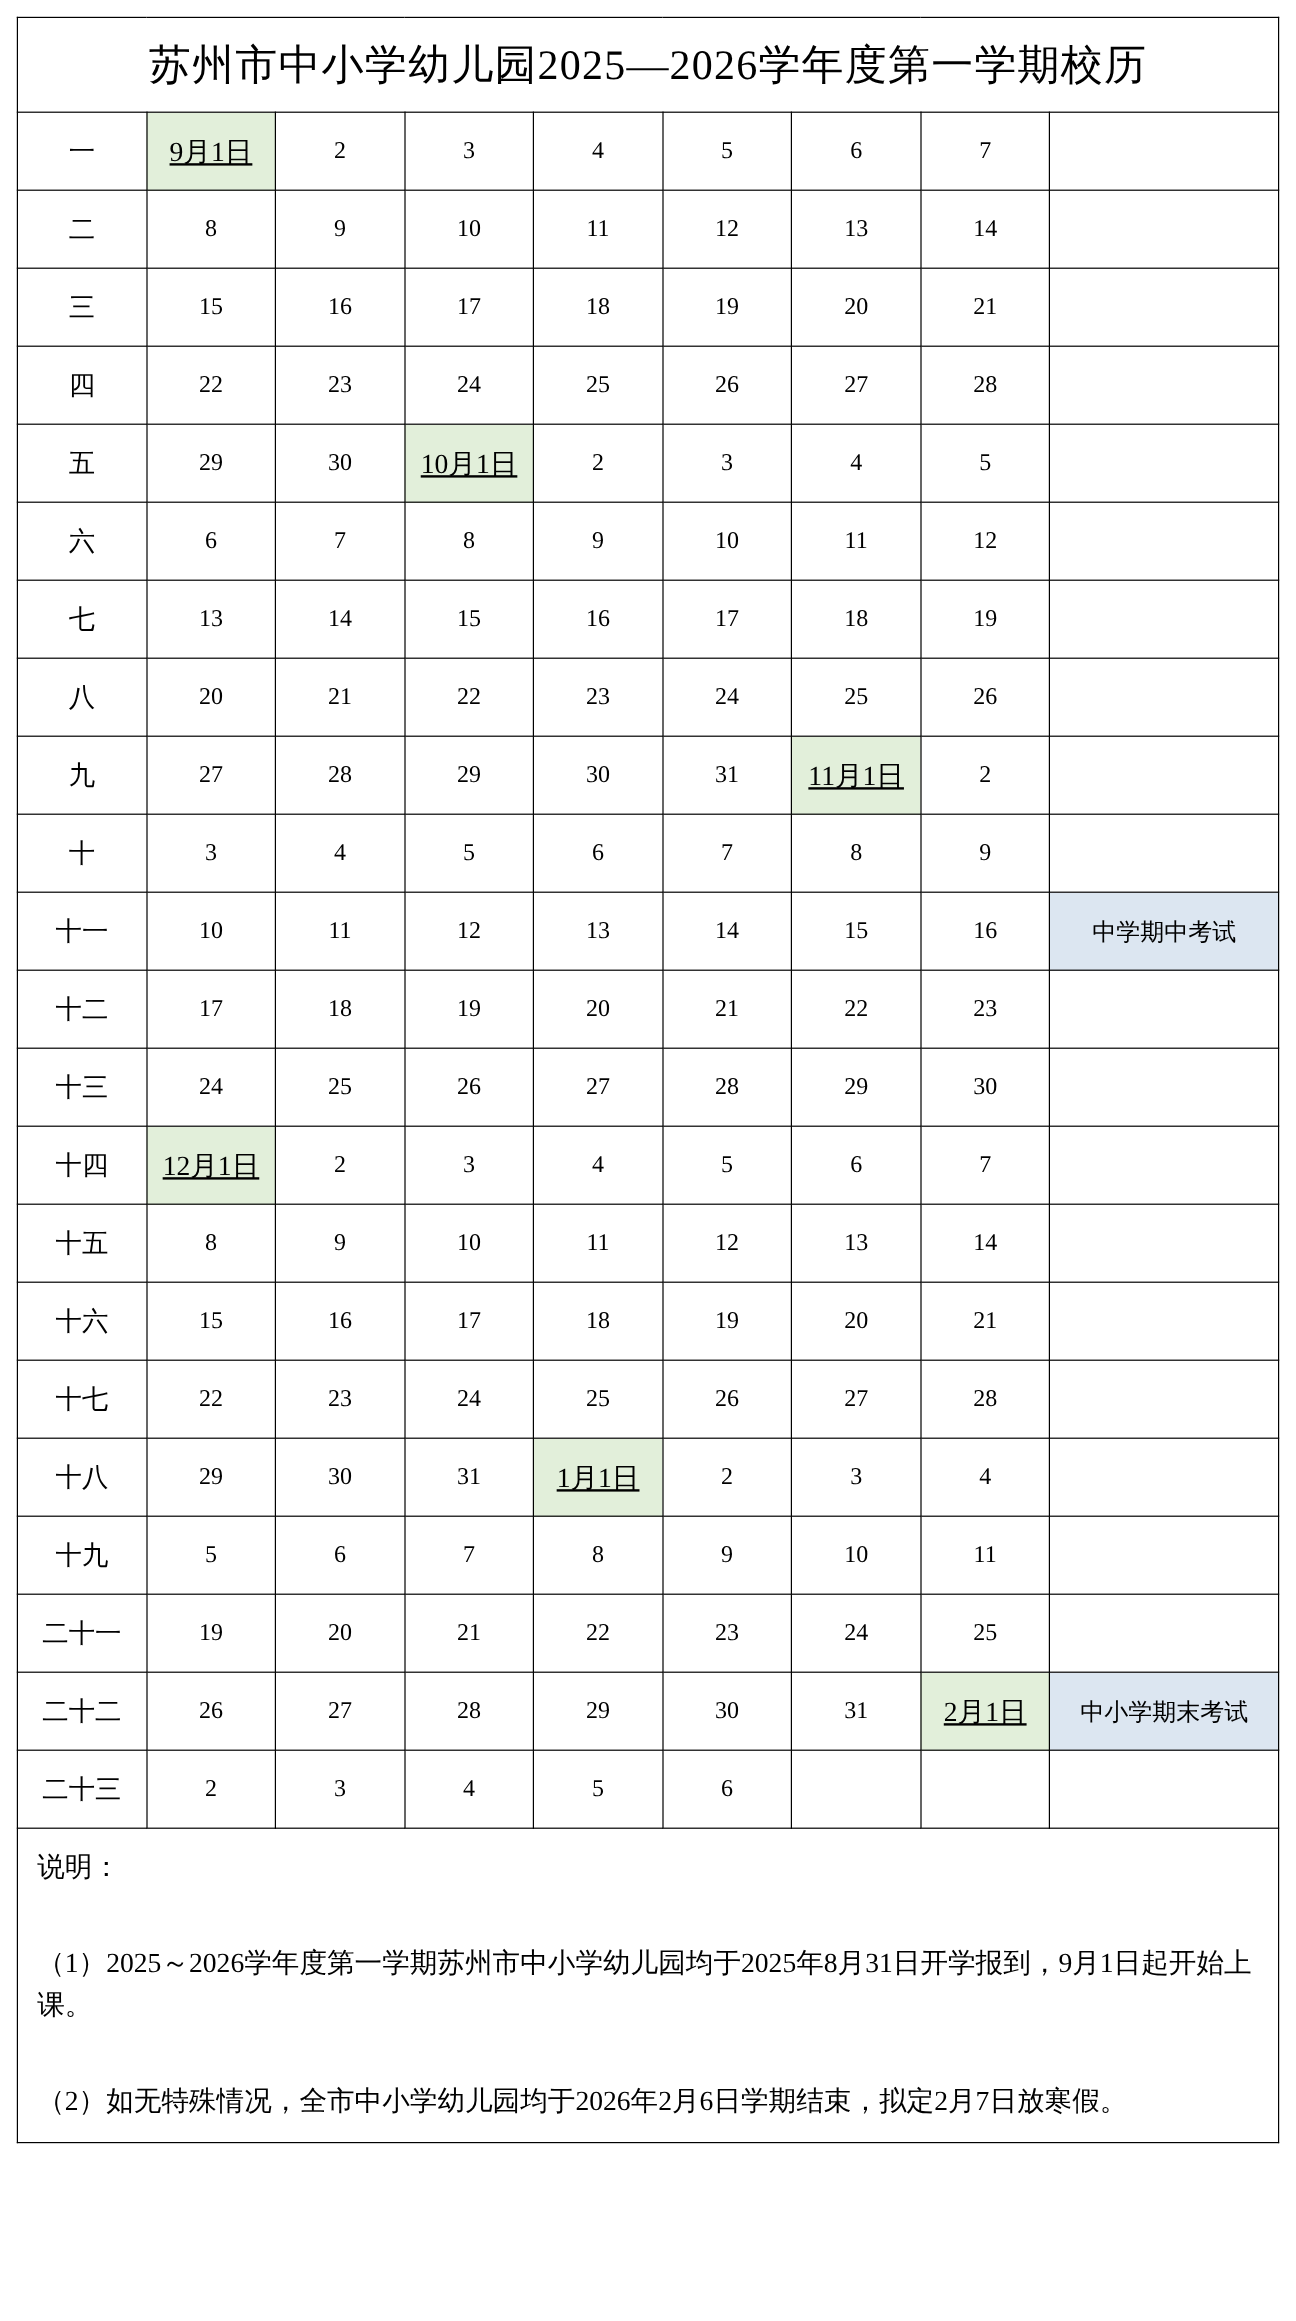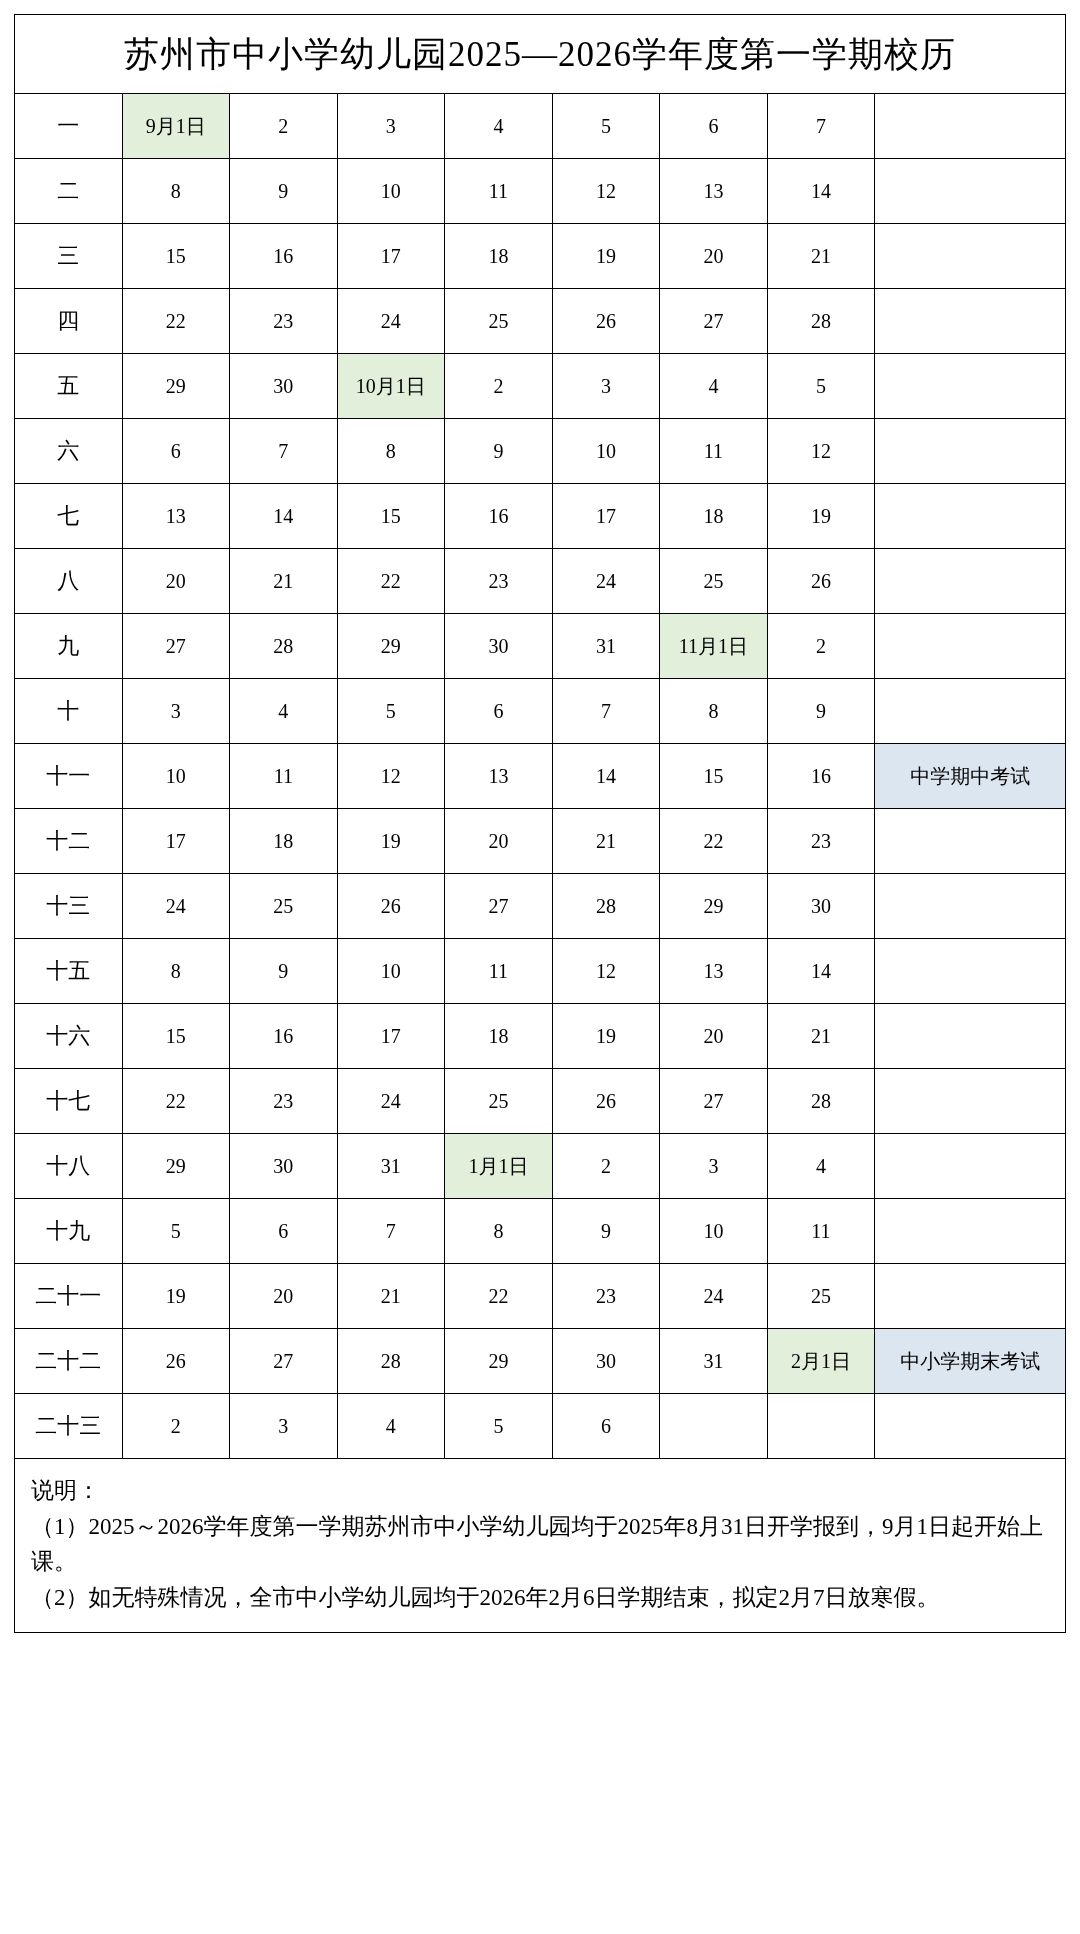--- a/index.html
+++ b/index.html
@@ -50,21 +50,22 @@
   .week-cell {
     height: 64px;
     font-size: 22px;
   }
   .day-cell {
     height: 64px;
     font-size: 20px;
   }
   .day-cell.month-start {
     background: #e2efda;
-    font-size: 20px;
+    font-size: 23px;
+    text-decoration: underline;
   }
   .remark-cell {
     font-size: 20px;
   }
   .remark-cell.exam {
     background: #dce6f1;
     margin-top: 44px;
   }
   
   col.c-week   { width: 88px; }
@@ -79,20 +80,21 @@
     padding: 14px 16px 16px 16px;
     font-size: 23px;
     line-height: 1.55;
   }
   .notes p {
     margin: 0;
     text-indent: 0;
   }
   .notes p.indent {
     text-indent: 0;
+    margin-top: 44px;
   }
   .spacer { height: 14px; }
 </style>
 </head>
 <body>
 
 <div class="page">
 
   <table class="calendar">
     <colgroup>
@@ -249,20 +251,31 @@
           <td class="day-cell">24</td>
           <td class="day-cell">25</td>
           <td class="day-cell">26</td>
           <td class="day-cell">27</td>
           <td class="day-cell">28</td>
           <td class="day-cell">29</td>
           <td class="day-cell">30</td>
           <td class="remark-cell"></td>
         </tr>
         <tr>
+          <td class="week-cell">十四</td>
+          <td class="day-cell month-start">12月1日</td>
+          <td class="day-cell">2</td>
+          <td class="day-cell">3</td>
+          <td class="day-cell">4</td>
+          <td class="day-cell">5</td>
+          <td class="day-cell">6</td>
+          <td class="day-cell">7</td>
+          <td class="remark-cell"></td>
+        </tr>
+        <tr>
           <td class="week-cell">十五</td>
           <td class="day-cell">8</td>
           <td class="day-cell">9</td>
           <td class="day-cell">10</td>
           <td class="day-cell">11</td>
           <td class="day-cell">12</td>
           <td class="day-cell">13</td>
           <td class="day-cell">14</td>
           <td class="remark-cell"></td>
         </tr>

